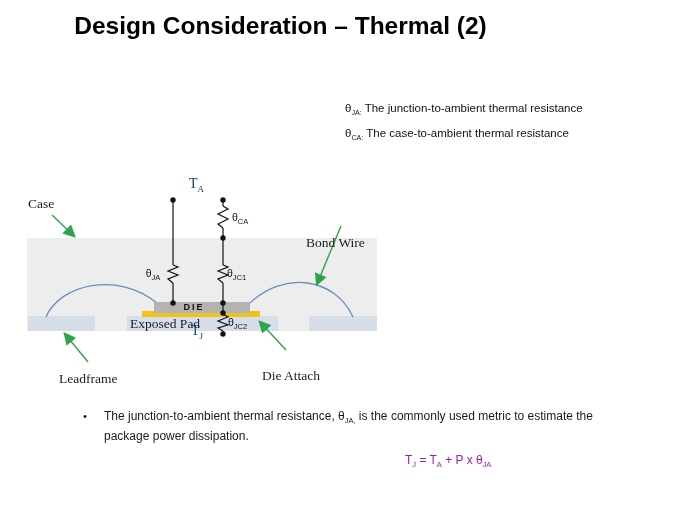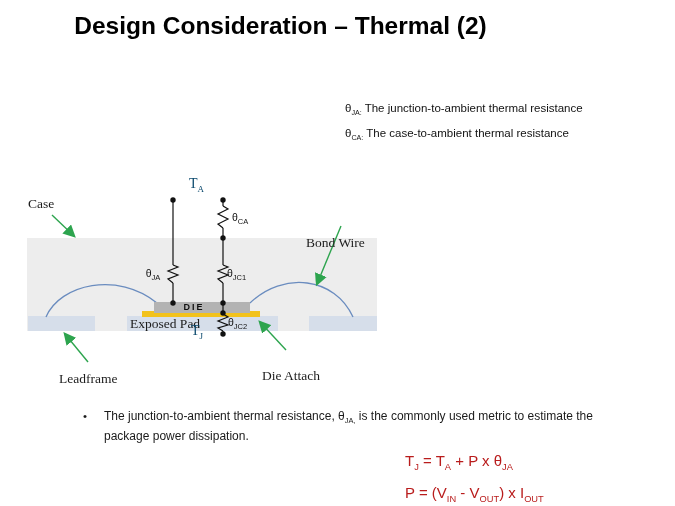--- a/index.html
+++ b/index.html
@@ -34,21 +34,21 @@
     left:154px;top:301px;width:80px;height:12px;line-height:12px;text-align:center;
     font-size:9px;font-weight:bold;letter-spacing:2px;color:#111;
   }
   
   .bullet-row{top:409px;left:83px;width:545px;display:flex;}
   .bullet-marker{width:21px;font-size:11.5px;line-height:15.5px;flex:none;}
   .bullet-text{font-size:12px;line-height:15.5px;color:#1a1a1a;}
   .bullet-text sub{font-size:0.62em;}
   
   .formulas{top:448px;left:405px;}
-  .formula{font-size:15px;line-height:25px;color:#b91c1c;white-space:nowrap;}
+  .formula{font-size:12px;line-height:25px;color:#a21caf;white-space:nowrap;}
   .formula sub{font-size:0.62em;}
 </style>
 </head>
 <body>
 
 <div class="abs title">Design Consideration – Thermal (2)</div>
 
 <div class="abs defs">
   <div class="def-row">
     <span>θ</span><sub>JA:</sub><span class="def-text">The junction-to-ambient thermal resistance</span>
@@ -126,14 +126,13 @@
 <div class="abs rlabel" style="left:227px;top:267px;"><span>θ</span><sub>JC1</sub></div>
 <div class="abs rlabel" style="left:228px;top:316px;"><span>θ</span><sub>JC2</sub></div>
 
 <div class="abs bullet-row">
   <div class="bullet-marker">•</div>
   <div class="bullet-text"><span>The junction-to-ambient thermal resistance, θ</span><sub>JA,</sub><span> is the commonly used metric to estimate the package power dissipation.</span></div>
 </div>
 
 <div class="abs formulas">
   <div class="formula"><span>T</span><sub>J</sub><span> = T</span><sub>A</sub><span> + P x θ</span><sub>JA</sub></div>
-  <div class="formula"><span>P = (V</span><sub>IN</sub><span> - V</span><sub>OUT</sub><span>) x I</span><sub>OUT</sub></div>
 </div>
 
 </body></html>

